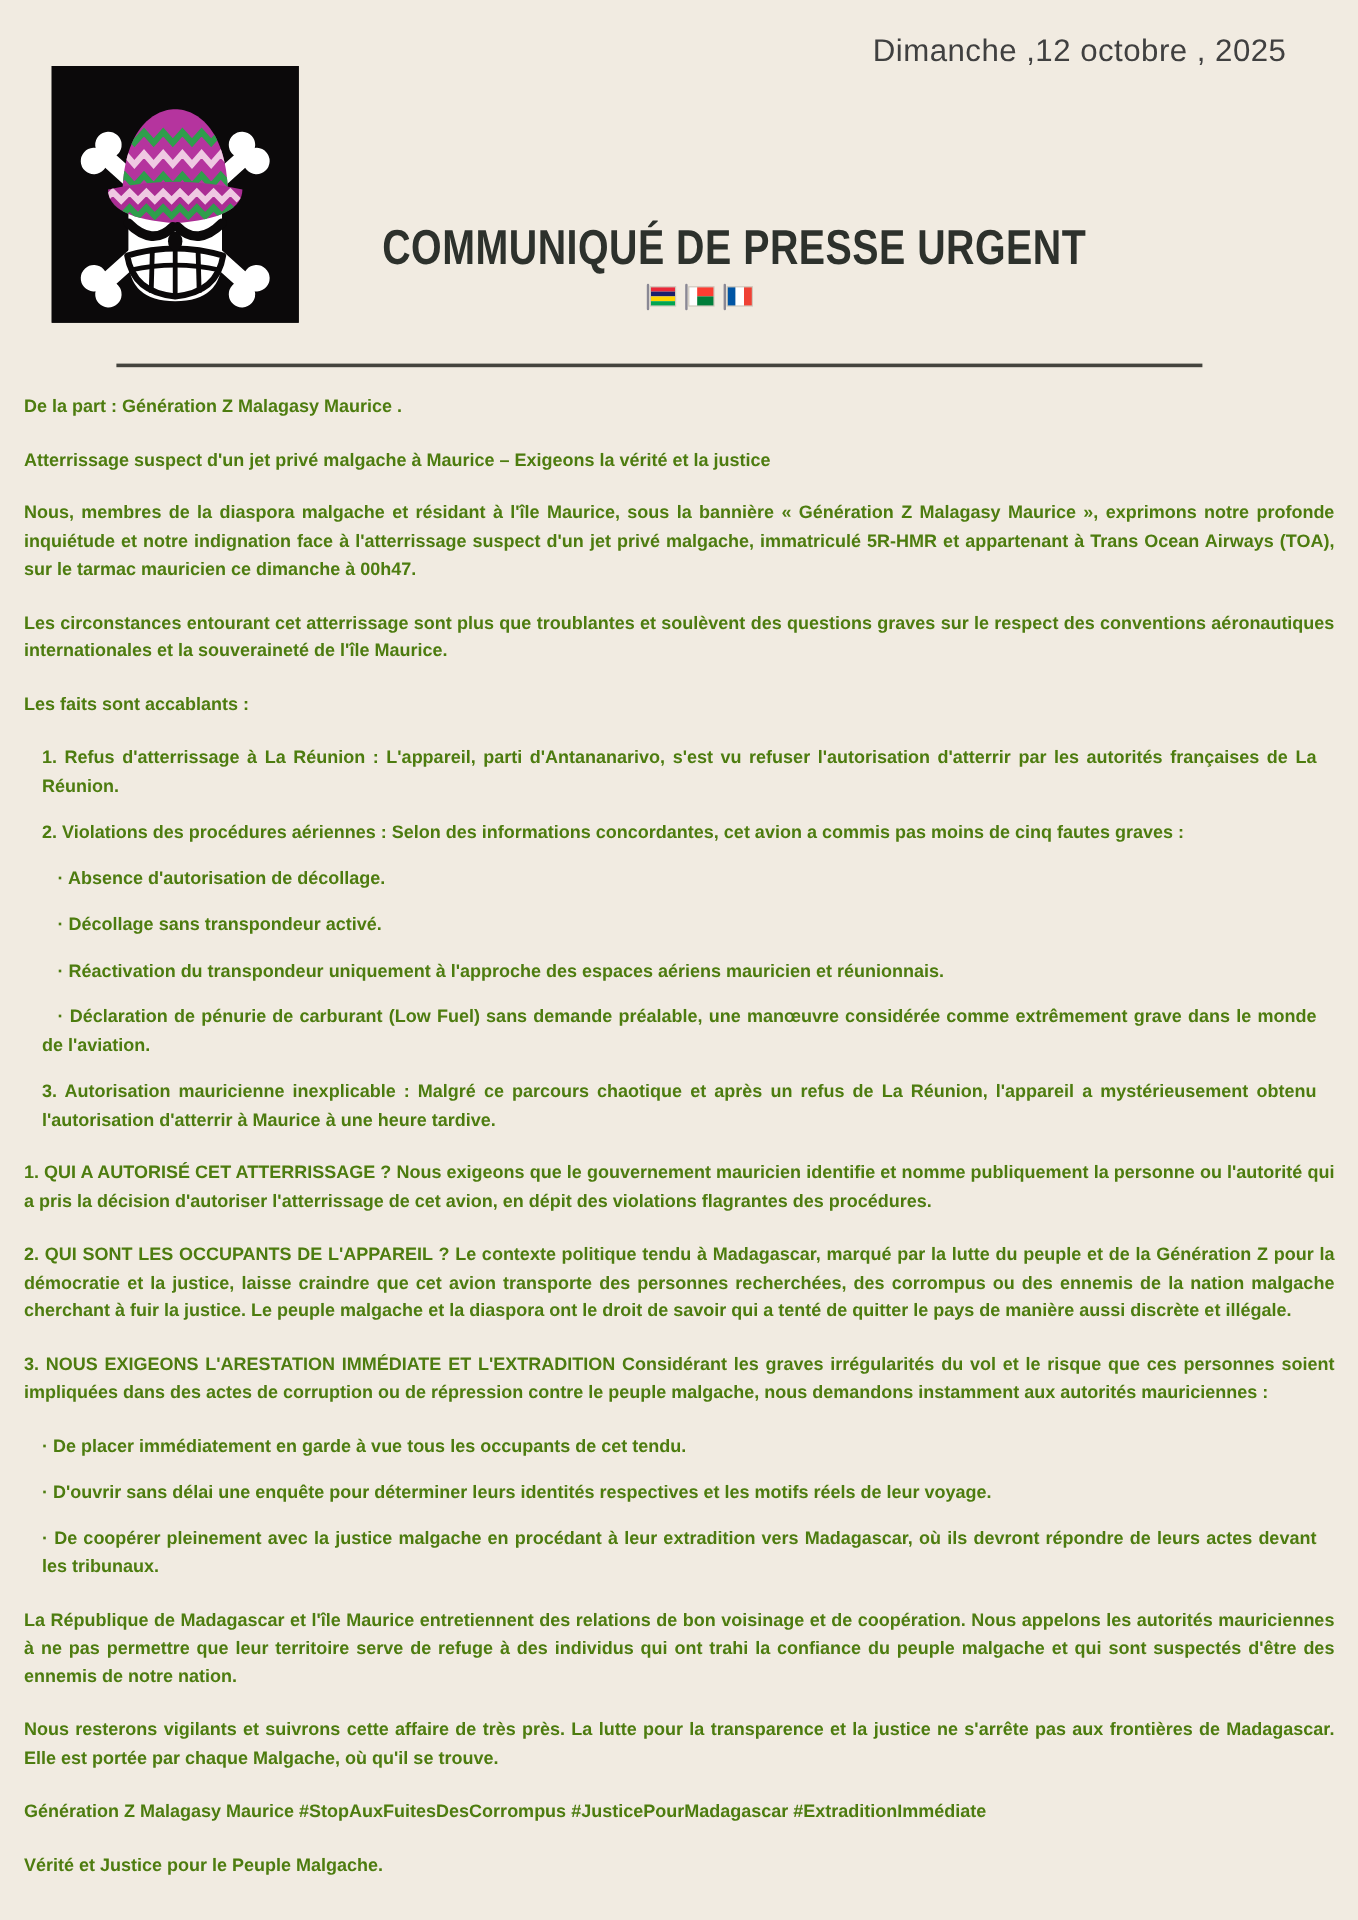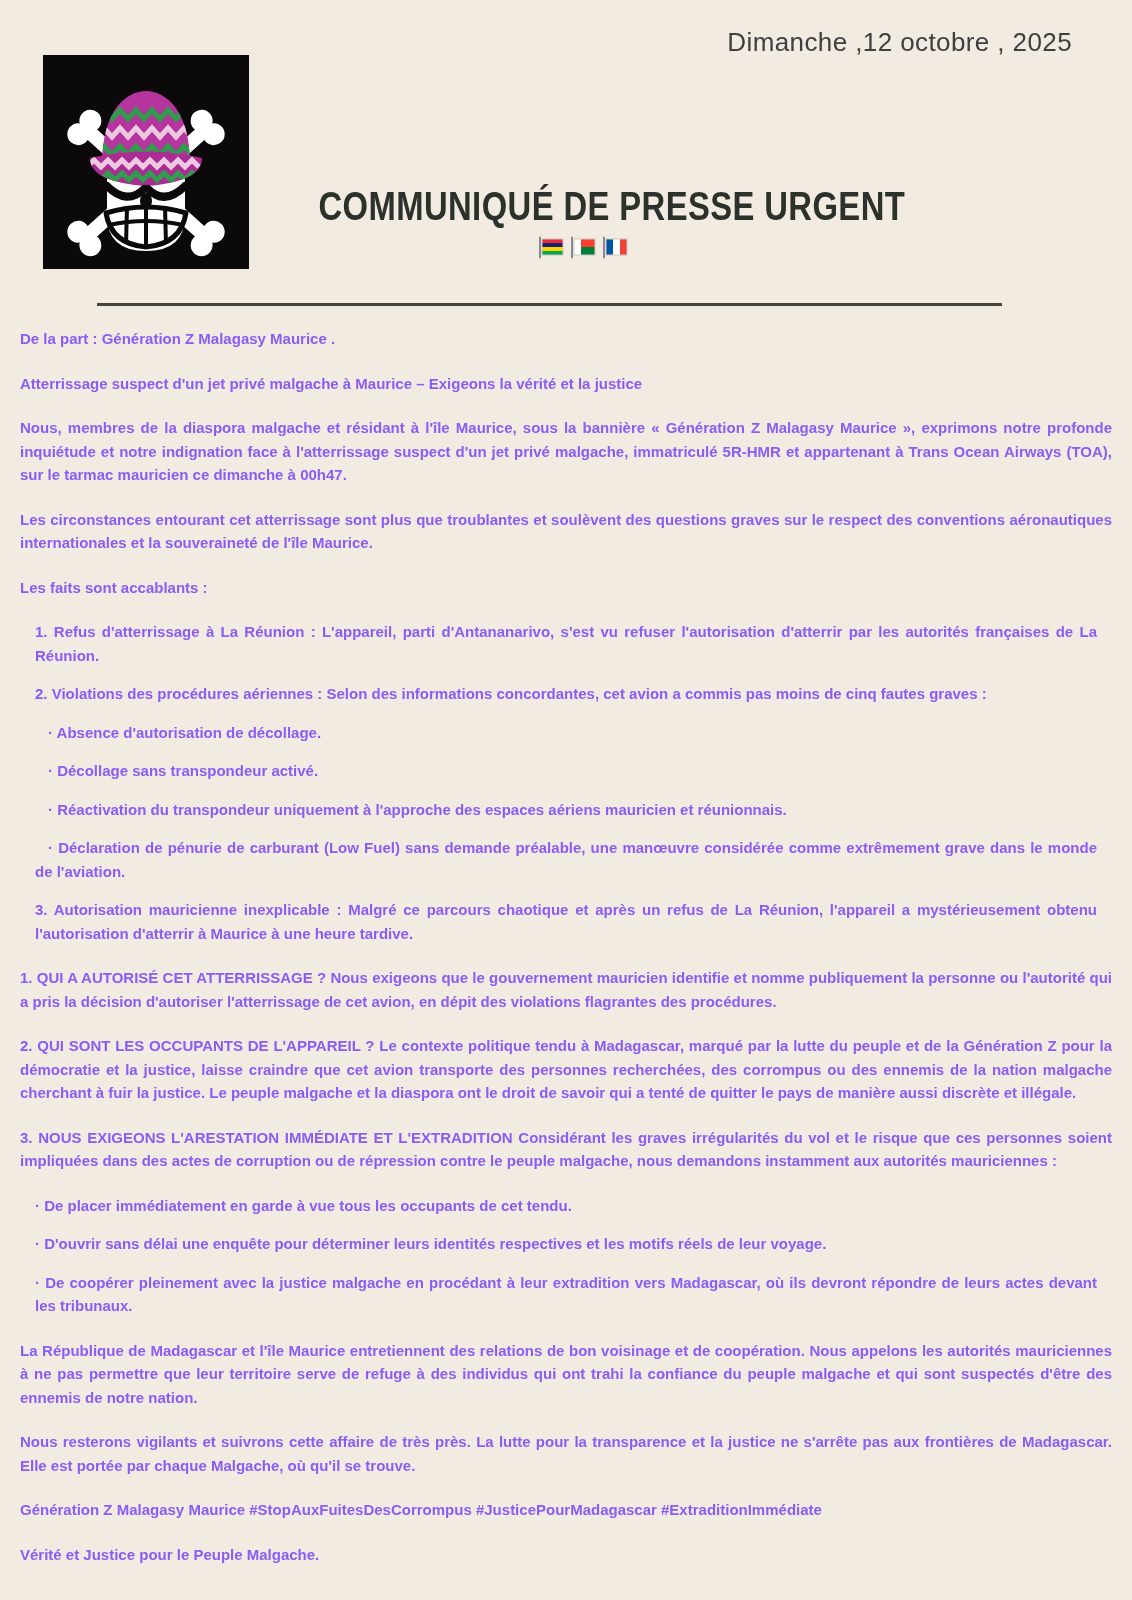--- a/index.html
+++ b/index.html
@@ -68,21 +68,21 @@
   }
   .body {
     position: absolute;
     left: 20px;
     top: 327px;
     width: 1092px;
     font-size: 15px;
     font-weight: 700;
     line-height: 23.5px;
     text-align: justify;
-    color: #8b5cf6;
+    color: #4d7c0f;
   }
   .body p, .body .block { margin: 0 0 21px 0; }
   .block div { margin: 15px; }
   .ind { text-indent: 13px; }
 </style>
 </head>
 <body>
 
 <main class="page">
 

